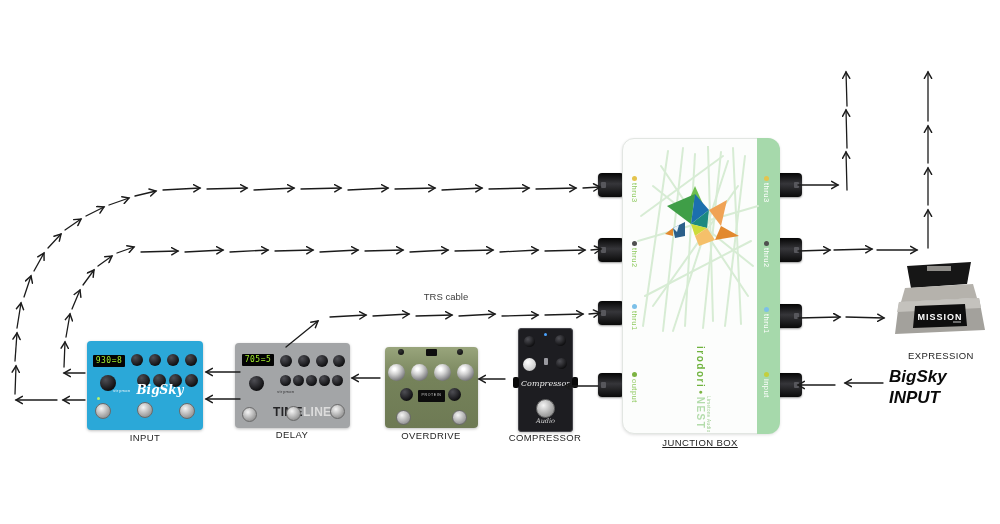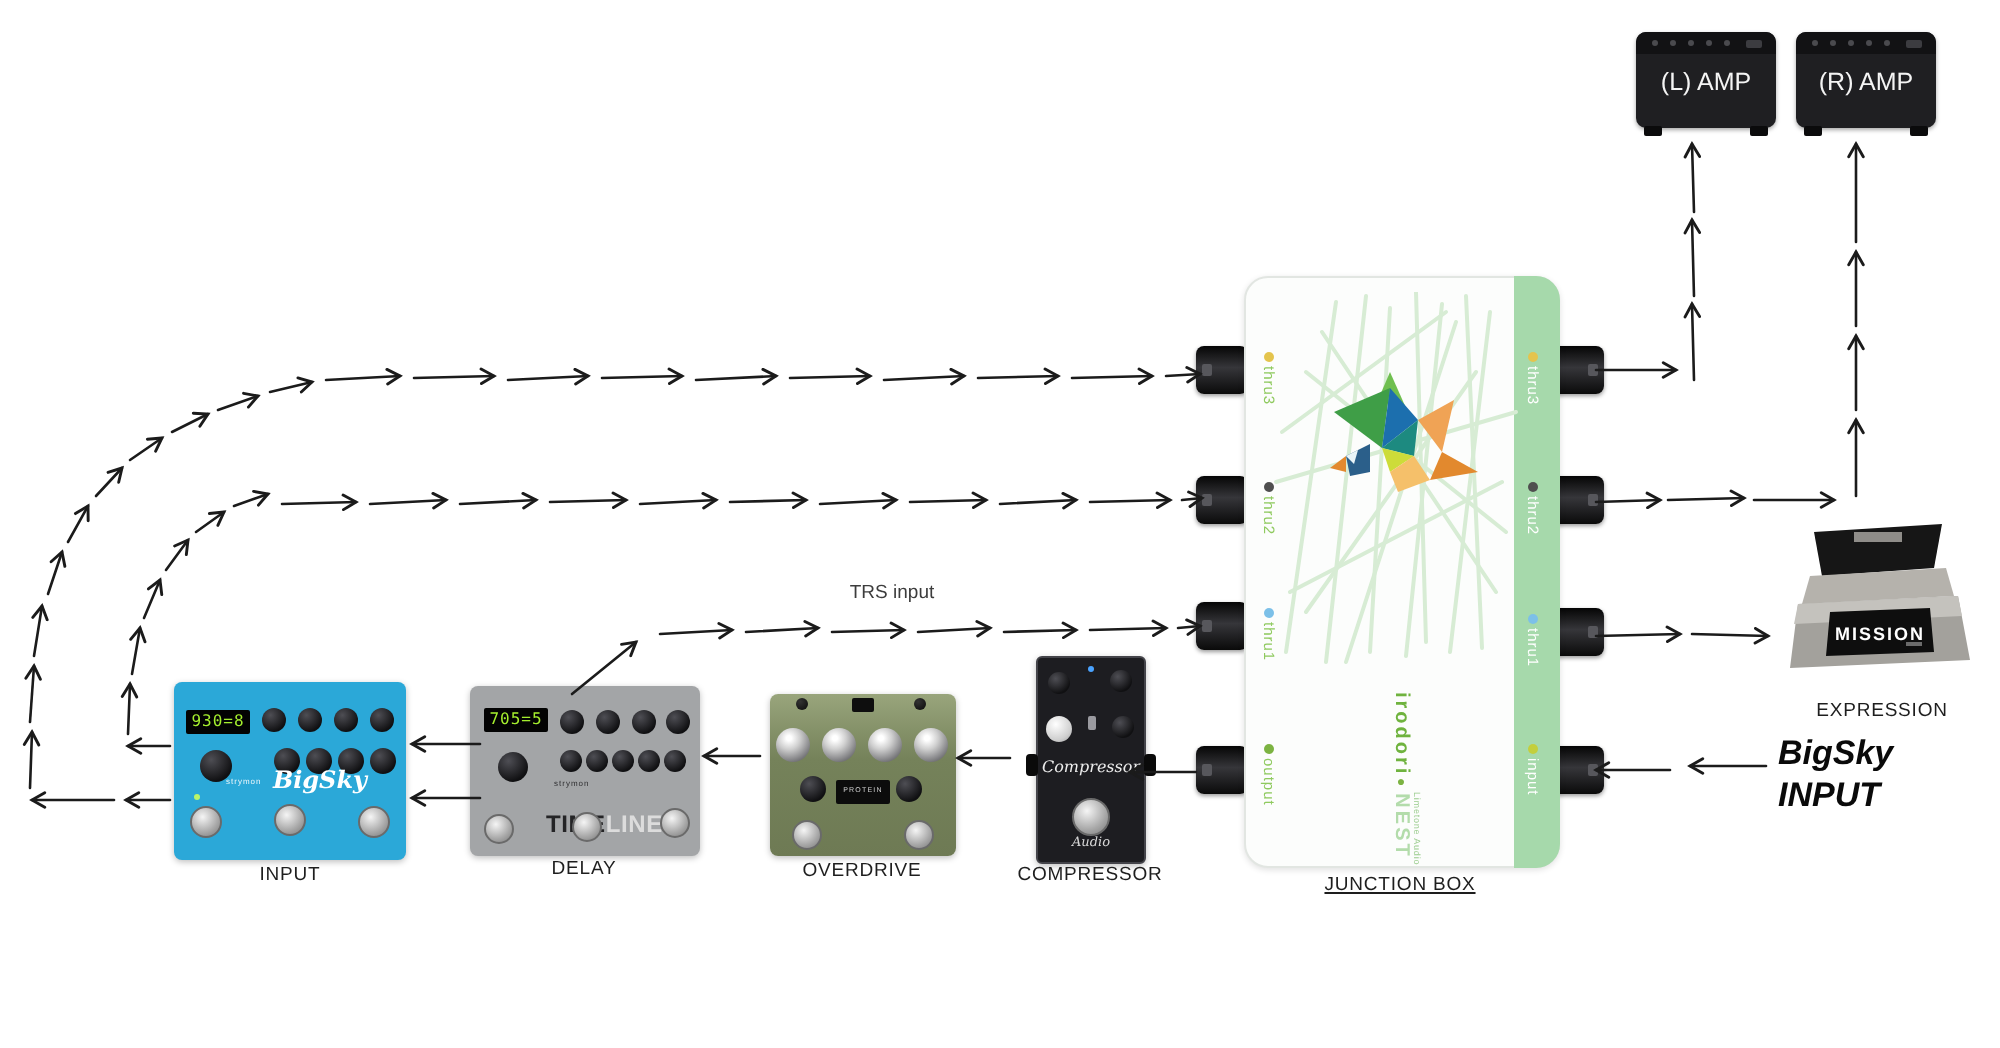--- a/index.html
+++ b/index.html
@@ -177,44 +177,20 @@
       <line x1="928" y1="205" x2="928" y2="168" marker-end="url(#ah)"></line>
       <line x1="928" y1="163" x2="928" y2="126" marker-end="url(#ah)"></line>
       <line x1="928" y1="121" x2="928" y2="72" marker-end="url(#ah)"></line>
     </g>
     <g>
       <line x1="798" y1="318" x2="840" y2="317" marker-end="url(#ah)"></line>
       <line x1="846" y1="317" x2="884" y2="318" marker-end="url(#ah)"></line>
     </g>
   </svg>
 
-  <div class="amp" style="left:818px;top:16px;">
-    <div class="strip"></div>
-    <span class="dot" style="left:8px;"></span>
-      <span class="dot" style="left:17px;"></span>
-    <span class="dot" style="left:26px;"></span>
-      <span class="dot" style="left:35px;"></span>
-    <span class="dot" style="left:44px;"></span>
-      <span class="wknob"></span>
-    <div class="label">(L) AMP</div>
-    <span class="foot" style="left:4px;"></span>
-      <span class="foot" style="right:4px;"></span>
-  </div>
-  <div class="amp" style="left:898px;top:16px;">
-    <div class="strip"></div>
-    <span class="dot" style="left:8px;"></span>
-      <span class="dot" style="left:17px;"></span>
-    <span class="dot" style="left:26px;"></span>
-      <span class="dot" style="left:35px;"></span>
-    <span class="dot" style="left:44px;"></span>
-      <span class="wknob"></span>
-    <div class="label">(R) AMP</div>
-    <span class="foot" style="left:4px;"></span>
-      <span class="foot" style="right:4px;"></span>
-  </div>
 
   <div class="jbox">
     <div class="jstripe"></div>
     <svg class="abs" style="left:10px;top:7px;" width="130" height="190" viewBox="0 0 130 190">
       <g stroke="#d7ecd4" stroke-width="2" stroke-linecap="round">
         <line x1="35" y1="5" x2="10" y2="180"></line>
           <line x1="50" y1="2" x2="30" y2="185"></line>
         <line x1="62" y1="8" x2="52" y2="180"></line>
           <line x1="75" y1="0" x2="80" y2="175"></line>
         <line x1="88" y1="6" x2="70" y2="182"></line>
@@ -391,15 +367,15 @@
     <text x="47" y="62" text-anchor="middle" fill="#ffffff" font-size="9" font-weight="bold" letter-spacing="1">MISSION</text>
     <rect x="60" y="63" width="8" height="2" fill="#6b6b6b"></rect>
   </svg>
   <div class="caption" style="left:891px;top:350px;width:100px;">EXPRESSION</div>
 
   <div class="guitar-input">
     <div>BigSky</div>
     <div>INPUT</div>
   </div>
 
-  <div class="trs-label">TRS input</div>
+  <div class="trs-label">TRS cable</div>
 
 </div>
 
 </body></html>

